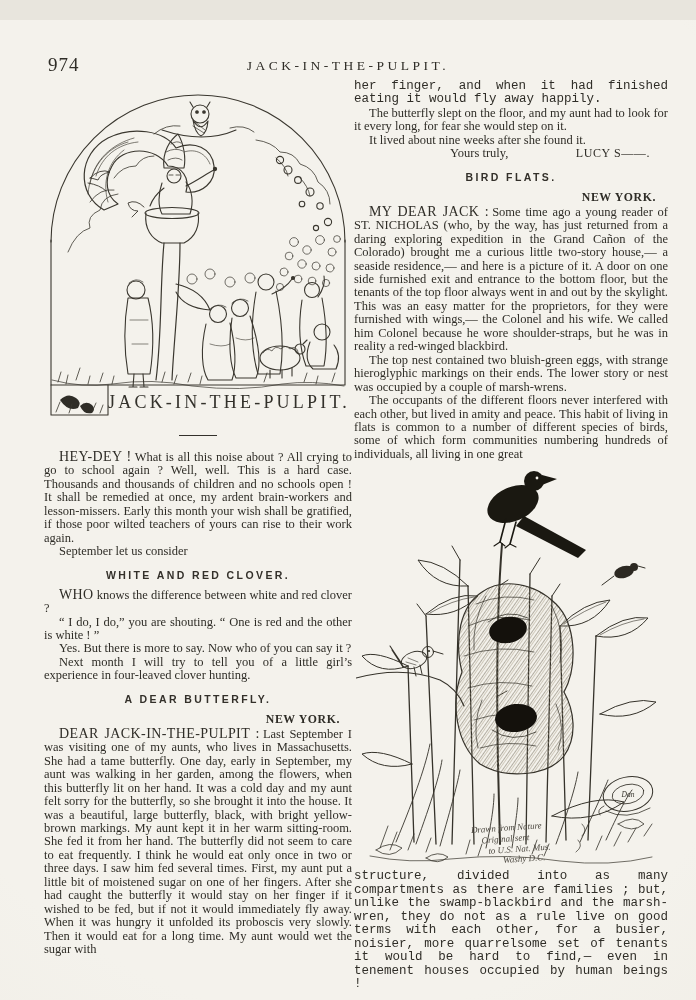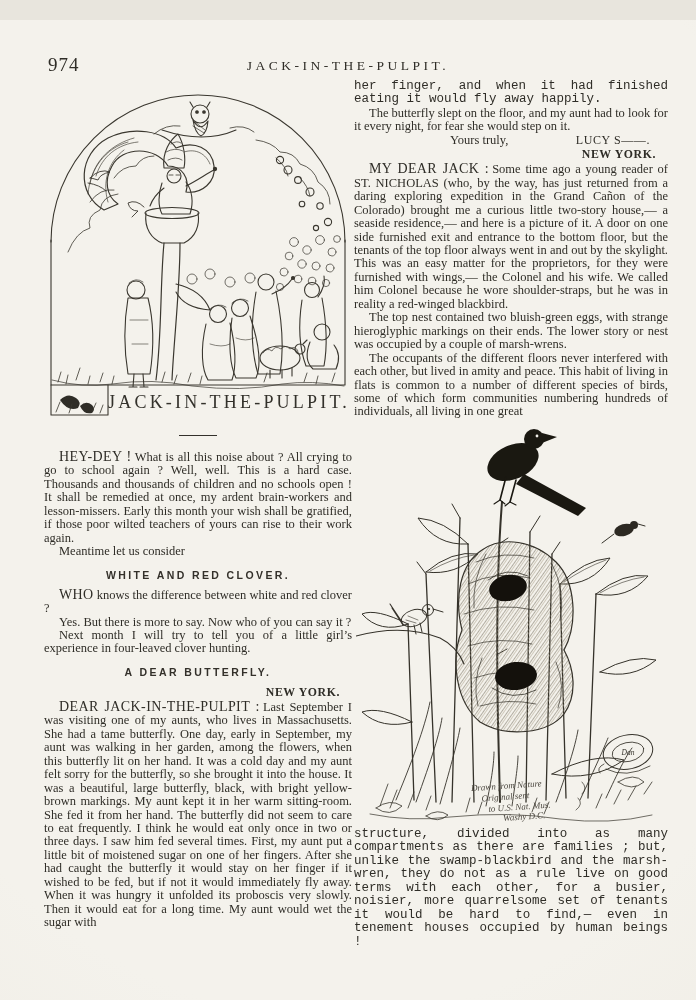--- a/index.html
+++ b/index.html
@@ -179,44 +179,47 @@
           <path d="M36,324 q6,-6 12,-1 q4,4 0,8 q-8,2 -12,-7" fill="#2f2d27" stroke="none"></path>
           <path stroke-width="0.8" d="M12,330 l4,-10 M25,331 l3,-9 M48,330 l4,-9 M56,331 l3,-8"></path>
         </g>
       </svg>
       <div class="illo1-caption">JACK-IN-THE-PULPIT.</div>
     </div>
 
     <div class="divider"></div>
 
     <p class="bp"><span class="lead">HEY-DEY !</span><span>What is all this noise about ? All crying to go to school again ? Well, well. This is a hard case. Thousands and thousands of children and no schools open ! It shall be remedied at once, my ardent brain-workers and lesson-missers. Early this month your wish shall be gratified, if those poor wilted teachers of yours can rise to their work again.</span></p>
-    <p class="bp">Meantime let us consider</p>
+    <p class="bp">September let us consider</p>
 
     <h3 class="shead">WHITE AND RED CLOVER.</h3>
 
     <p class="bp"><span class="lead">WHO</span><span>knows the difference between white and red clover ?</span></p>
+    <p class="bp">“ I do, I do,” you are shouting. “ One is red and the other is white ! ”</p>
     <p class="bp">Yes. But there is more to say. Now who of you can say it ?</p>
     <p class="bp">Next month I will try to tell you of a little girl’s experience in four-leaved clover hunting.</p>
 
     <h3 class="shead">A DEAR BUTTERFLY.</h3>
     <p class="dateline">NEW YORK.</p>
 
     <p class="bp"><span class="lead">DEAR JACK-IN-THE-PULPIT :</span><span>Last September I was visiting one of my aunts, who lives in Massachusetts. She had a tame butterfly. One day, early in September, my aunt was walking in her garden, among the flowers, when this butterfly lit on her hand. It was a cold day and my aunt felt sorry for the butterfly, so she brought it into the house. It was a beautiful, large butterfly, black, with bright yellow-brown markings. My aunt kept it in her warm sitting-room. She fed it from her hand. The butterfly did not seem to care to eat frequently. I think he would eat only once in two or three days. I saw him fed several times. First, my aunt put a little bit of moistened sugar on one of her fingers. After she had caught the butterfly it would stay on her finger if it wished to be fed, but if not it would immediately fly away. When it was hungry it unfolded its proboscis very slowly. Then it would eat for a long time. My aunt would wet the sugar with</span></p>
   </div>
 
   <div class="col col-right">
 
     <p class="bp flush">her finger, and when it had finished eating it would fly away happily.</p>
-    <p class="bp">The butterfly slept on the floor, and my aunt had to look for it every night, for fear she would step on it.</p>
+    <p class="bp">The butterfly slept on the floor, and my aunt had to look for it every long, for fear she would step on it.</p>
+    <p class="bp">It lived about nine weeks after she found it.</p>
 
     <div class="sigline">
       <span>Yours truly,</span>
       <span class="smallcapish">LUCY S——.</span>
     </div>
 
+    <h3 class="shead">BIRD FLATS.</h3>
     <p class="dateline">NEW YORK.</p>
 
     <p class="bp"><span class="lead">MY DEAR JACK :</span><span>Some time ago a young reader of ST. NICHOLAS (who, by the way, has just returned from a daring exploring expedition in the Grand Cañon of the Colorado) brought me a curious little two-story house,— a seaside residence,— and here is a picture of it. A door on one side furnished exit and entrance to the bottom floor, but the tenants of the top floor always went in and out by the skylight. This was an easy matter for the proprietors, for they were furnished with wings,— the Colonel and his wife. We called him Colonel because he wore shoulder-straps, but he was in reality a red-winged blackbird.</span></p>
     <p class="bp">The top nest contained two bluish-green eggs, with strange hieroglyphic markings on their ends. The lower story or nest was occupied by a couple of marsh-wrens.</p>
     <p class="bp">The occupants of the different floors never interfered with each other, but lived in amity and peace. This habit of living in flats is common to a number of different species of birds, some of which form communities numbering hundreds of individuals, all living in one great</p>
 
     <div class="illo2" aria-label="Pen-and-ink drawing of a two-story bird nest woven among reeds and grass: a red-winged blackbird perches on a reed at top, a marsh-wren clings to a stem at left, and a second small bird sits among leaves at upper right.">
       <svg width="310" height="403" viewBox="0 0 310 403">
         <defs>
           <pattern id="nesthatch" width="5" height="5" patternUnits="userSpaceOnUse" patternTransform="rotate(35)">

